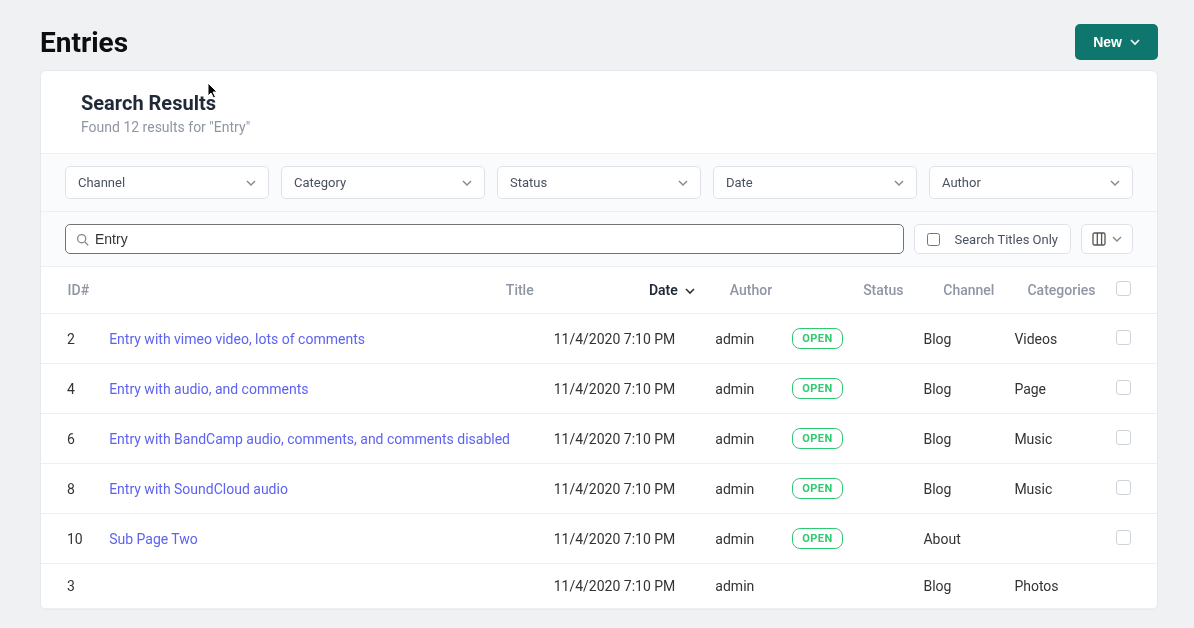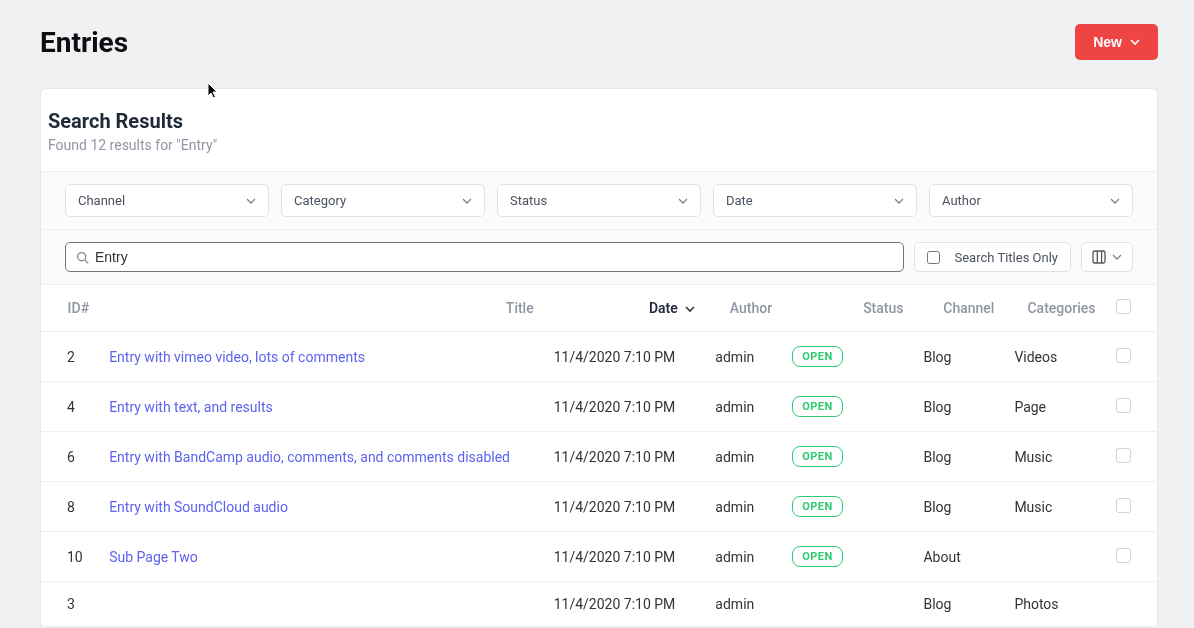--- a/index.html
+++ b/index.html
@@ -16,49 +16,49 @@
   position: absolute;
   left: 207px;
   top: 82px;
   z-index: 1000;
   pointer-events: none;
 }
 .header {
   display: flex;
   justify-content: space-between;
   align-items: center;
-  padding: 24px 36px 28px 40px;
+  padding: 24px 36px 10px 40px;
 }
 .page-title {
   font-size: 28px;
   font-weight: 700;
   color: #0d0e11;
 }
 .new-btn {
-  background: #ef4444;
+  background: #0f766e;
   color: #fff;
   border: none;
   padding: 10px 18px;
   border-radius: 5px;
   font-size: 14px;
   font-weight: 600;
   display: flex;
   align-items: center;
   gap: 8px;
   cursor: pointer;
 }
 .panel {
   margin: 0 36px 0 40px;
   background: #fff;
   border: 1px solid #e6e8ed;
   border-radius: 6px;
   overflow: hidden;
 }
 .panel-header {
-  padding: 20px 24px 18px 7px;
+  padding: 20px 24px 18px 40px;
 }
 .panel-title {
   font-size: 20px;
   font-weight: 700;
   color: #1f2937;
   margin-bottom: 4px;
 }
 .panel-sub {
   font-size: 14px;
   color: #8f96a3;
@@ -287,21 +287,21 @@
           <td><span class="link">Entry with vimeo video, lots of comments</span></td>
           <td>11/4/2020 7:10 PM</td>
           <td>admin</td>
           <td><span class="status-badge">OPEN</span></td>
           <td>Blog</td>
           <td>Videos</td>
           <td><span class="checkbox"></span></td>
         </tr>
         <tr>
           <td>4</td>
-          <td><span class="link">Entry with text, and results</span></td>
+          <td><span class="link">Entry with audio, and comments</span></td>
           <td>11/4/2020 7:10 PM</td>
           <td>admin</td>
           <td><span class="status-badge">OPEN</span></td>
           <td>Blog</td>
           <td>Page</td>
           <td><span class="checkbox"></span></td>
         </tr>
         <tr>
           <td>6</td>
           <td><span class="link">Entry with BandCamp audio, comments, and comments disabled</span></td>

